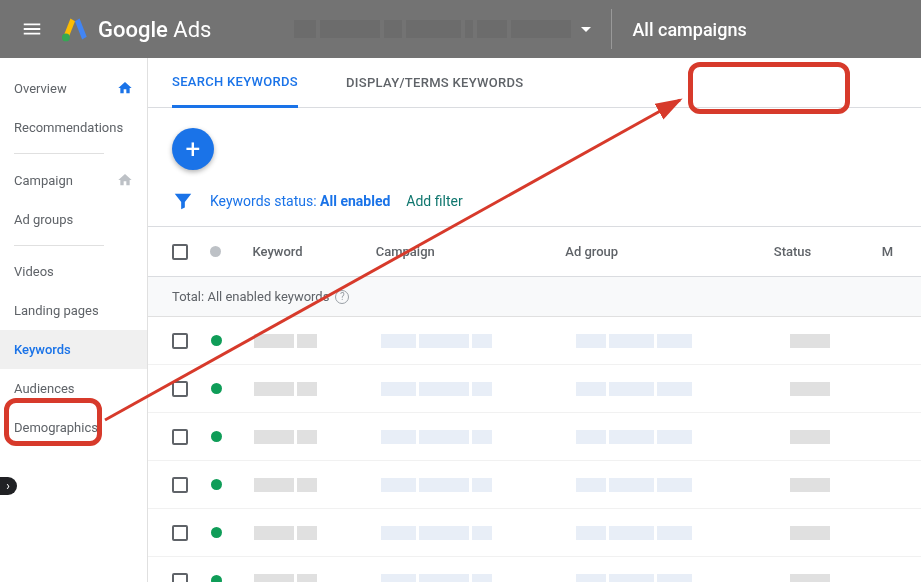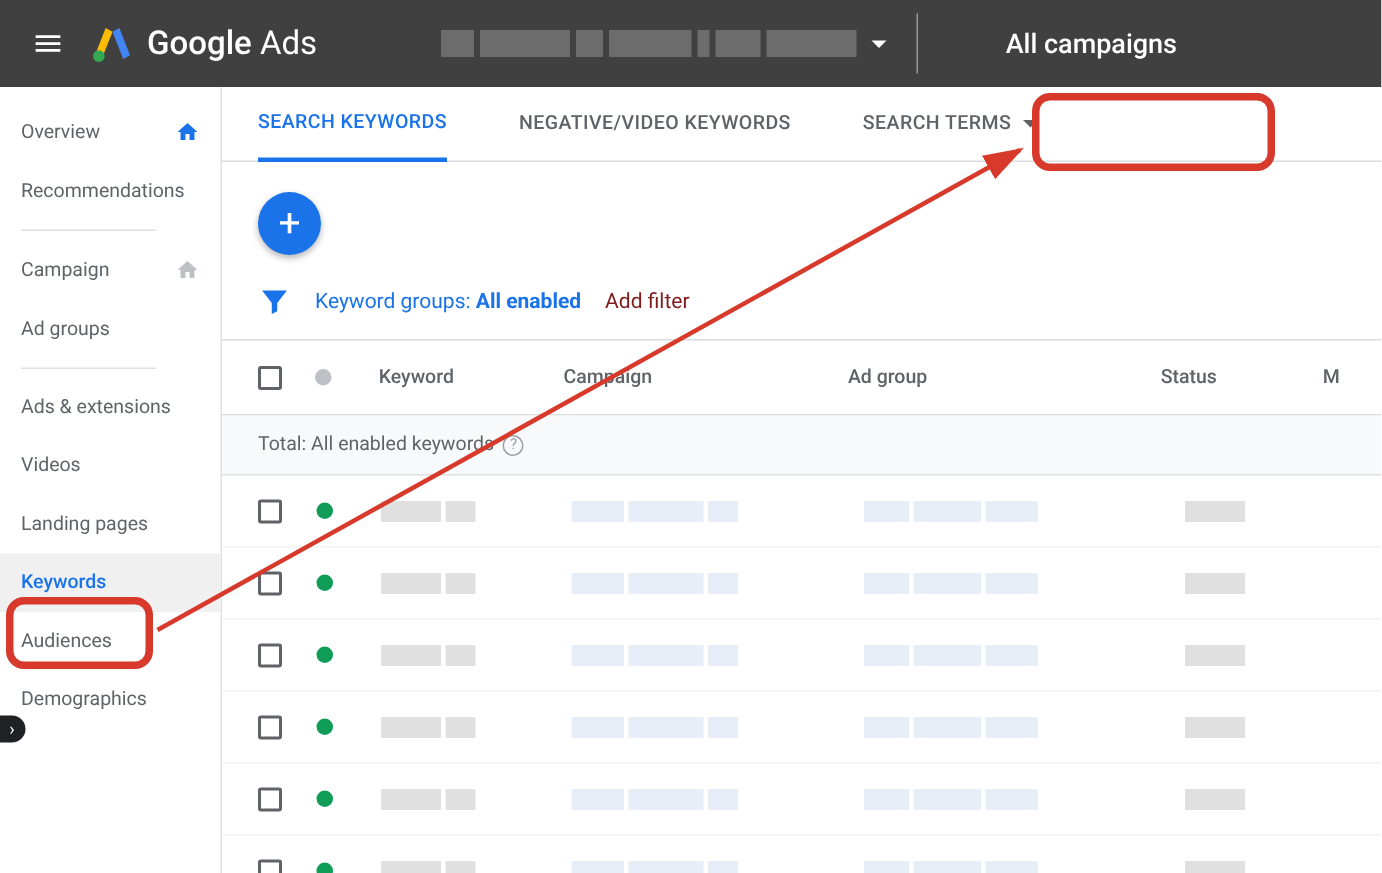--- a/index.html
+++ b/index.html
@@ -5,21 +5,21 @@
     * { box-sizing: border-box; margin: 0; padding: 0; }
     body {
       font-family: Roboto, Arial, sans-serif;
       width: 921px;
       height: 582px;
       overflow: hidden;
       position: relative;
       background: #fff;
     }
     .topbar {
-      background: #404040;
+      background: #737373;
       height: 58px;
       display: flex;
       align-items: center;
       padding: 0 12px;
       color: #fff;
     }
     .hamburger {
       width: 40px; height: 40px;
       display: flex; align-items: center; justify-content: center;
       cursor: pointer;
@@ -43,21 +43,21 @@
     }
     .blur-block {
       display: flex;
       gap: 4px;
     }
     .blur-box { background: #6c6c6c; }
     .topbar-divider {
       width: 1px; height: 40px; background: #999;
       margin: 0 20px;
     }
-    .all-campaigns { font-size: 18px; font-weight: 500; margin-left: 38px; }
+    .all-campaigns { font-size: 18px; font-weight: 500; }
 
     .layout {
       display: flex;
       height: calc(582px - 58px);
     }
     .sidebar {
       width: 148px;
       border-right: 1px solid #e0e0e0;
       padding-top: 10px;
       position: relative;
@@ -142,21 +142,21 @@
     .funnel-icon {
       width: 22px; height: 22px;
       color: #1a73e8;
     }
     .filter-text {
       color: #1a73e8;
       font-size: 14px;
     }
     .filter-text .bold { font-weight: 700; }
     .addfilter {
-      color: #7f1d1d;
+      color: #0f766e;
       font-size: 14px;
       cursor: pointer;
     }
 
     .table-header {
       display: flex;
       align-items: center;
       height: 50px;
       padding: 0 24px;
       font-size: 13px;
@@ -303,61 +303,54 @@
       <span>Campaign</span>
       <svg width="16" height="16" viewBox="0 0 24 24">
           <path fill="#bdc1c6" d="M10 20v-6h4v6h5v-8h3L12 3 2 12h3v8z"></path>
         </svg>
     </div>
     <div class="side-item">
       <span>Ad groups</span>
     </div>
     <div class="side-sep"></div>
     <div class="side-item">
-      <span>Ads &amp; extensions</span>
-    </div>
-    <div class="side-item">
       <span>Videos</span>
     </div>
     <div class="side-item">
       <span>Landing pages</span>
     </div>
     <div class="side-item sel">
       <span>Keywords</span>
     </div>
     <div class="side-item">
       <span>Audiences</span>
     </div>
     <div class="side-item">
       <span>Demographics</span>
     </div>
   </div>
 
   <div class="main">
     <div class="tabs">
       <div class="tab active">SEARCH KEYWORDS</div>
-      <div class="tab">NEGATIVE/VIDEO KEYWORDS</div>
-      <div class="tab dropdown">
-        <span>SEARCH TERMS</span>
-        <span class="arrow-down"></span>
-      </div>
+      <div class="tab">DISPLAY/TERMS KEYWORDS</div>
     </div>
 
     <div class="toolbar-row">
       <div class="fab">
         <span>+</span>
       </div>
     </div>
 
     <div class="filter-row">
       <svg class="funnel-icon" viewBox="0 0 24 24">
         <path fill="#1a73e8" d="M3 4h18l-7 9v6l-4 2v-8z"></path>
       </svg>
       <span class="filter-text">
-        <span>Keyword groups:</span>
+        <span>Keywords status:</span>
         <span class="bold">All enabled</span>
       </span>
       <span class="addfilter">Add filter</span>
     </div>
 
     <div class="table-header">
       <div class="col-cb">
           <div class="checkbox"></div>
         </div>
       <div class="col-dot">

